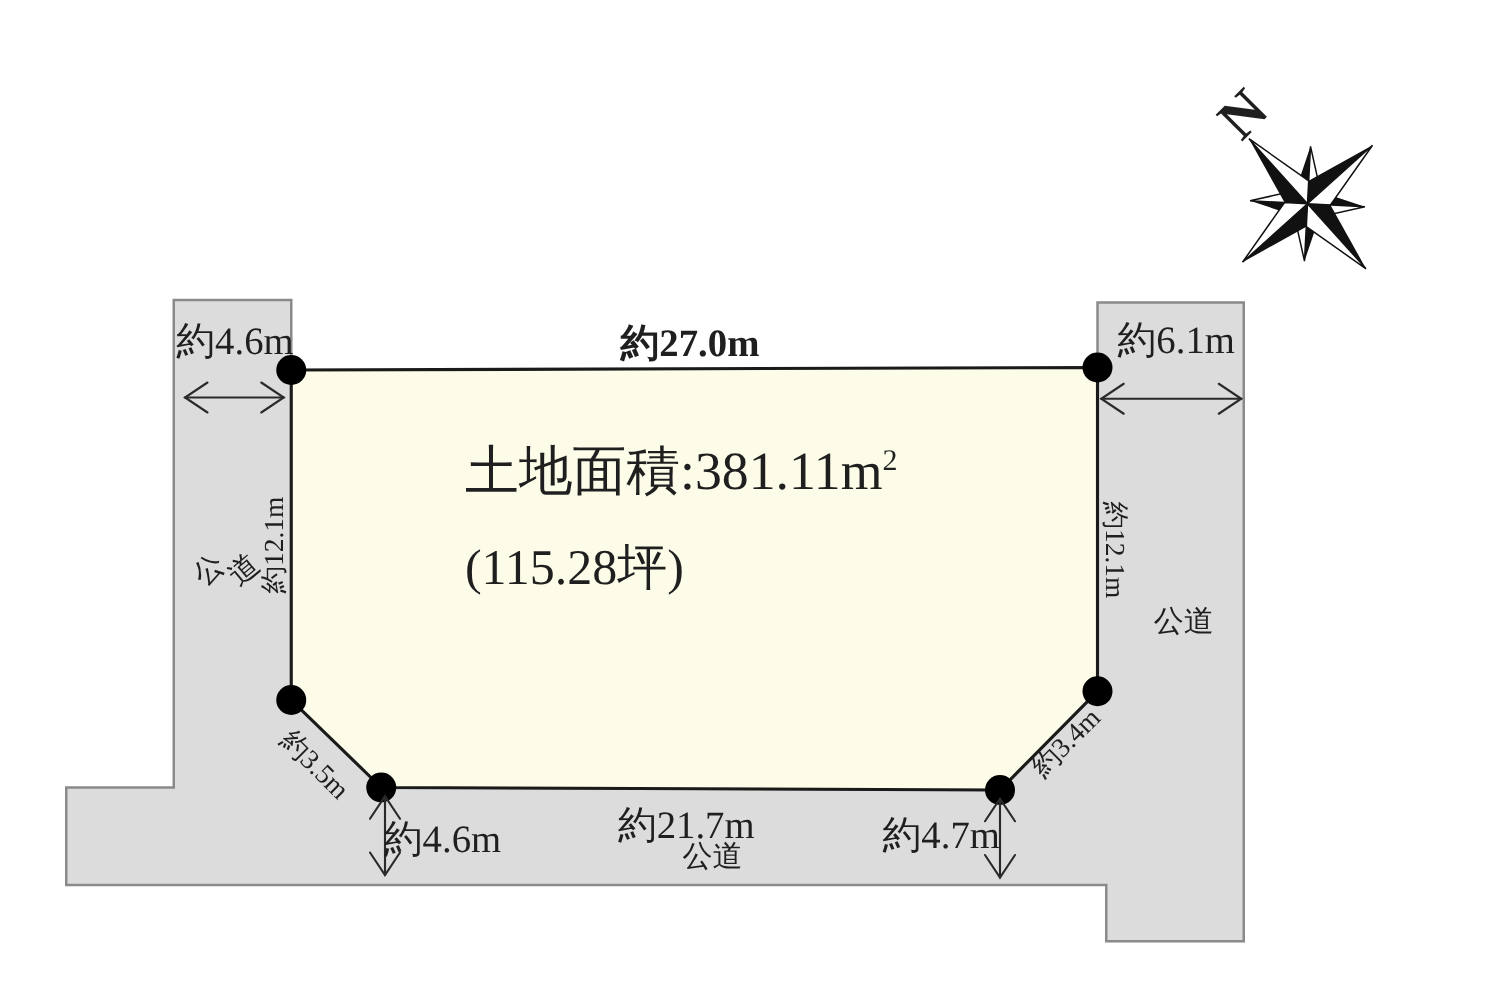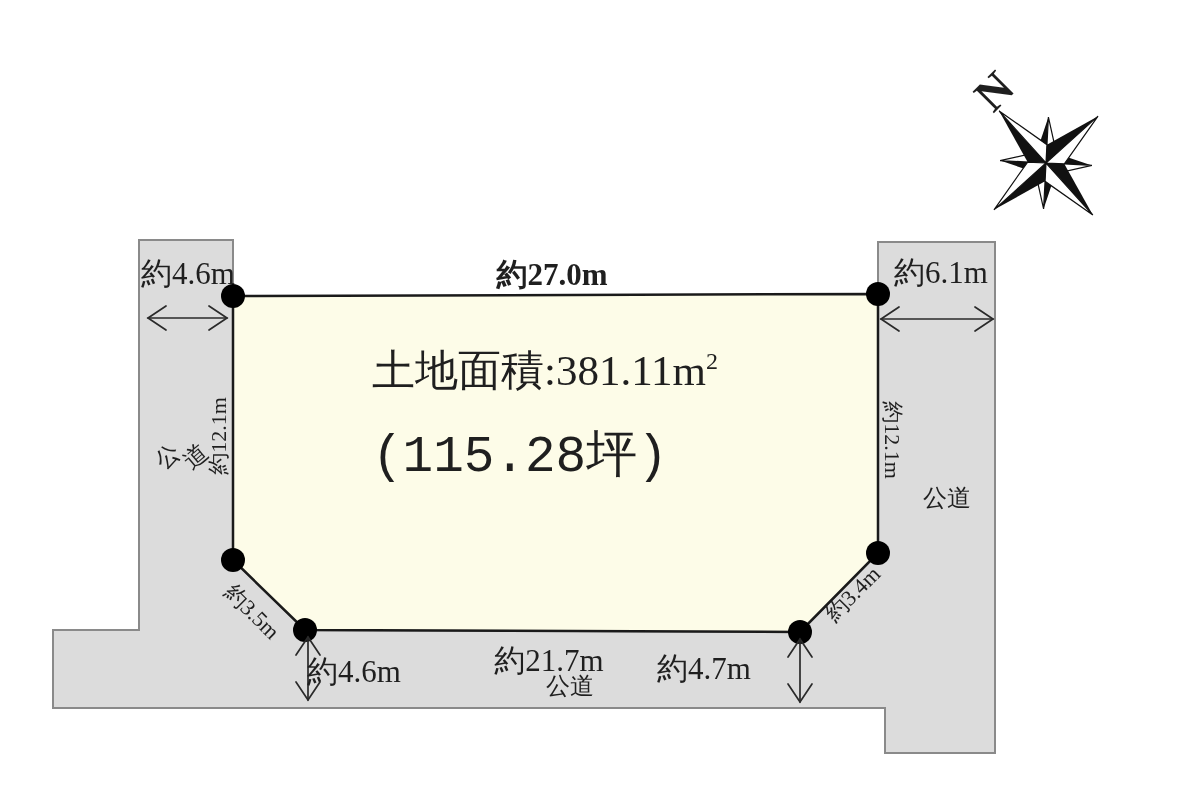--- a/index.html
+++ b/index.html
@@ -19,21 +19,21 @@
   .rot-ccw90{transform:translate(-50%,-50%) rotate(-90deg);}
   .rot-cw90{transform:translate(-50%,-50%) rotate(90deg);}
   .rot-cw45{transform:translate(-50%,-50%) rotate(45deg);}
   .rot-ccw45{transform:translate(-50%,-50%) rotate(-45deg);}
   .char-rotate .cr{display:inline-block;transform:rotate(-40deg);}
   .char-rotate{letter-spacing:4px;}
   #area-title{position:absolute;left:545px;top:415px;transform:translate(-50%,-50%);
       text-align:left;white-space:nowrap;}
   #area-title .l1{font-size:43px;}
   #area-title .l1 sup{font-size:24px;vertical-align:super;line-height:0;}
-  #area-title .l2{font-size:51px;margin-top:20px;font-family:Liberation Mono, monospace;}
+  #area-title .l2{font-size:40px;margin-top:20px;}
   #north-letter{position:absolute;left:994px;top:91px;font-size:46px;font-weight:bold;
       transform:translate(-50%,-50%) rotate(-45deg);}
 </style>
 </head>
 <body>
 
 <div id="stage">
 
   <svg id="plan-svg" width="1200" height="791" viewBox="0 0 1200 791">
 
@@ -121,21 +121,21 @@
 
   <div class="lbl fs23" style="left:188px;top:273px;">約4.6m</div>
   <div class="lbl fs23" style="left:552px;top:274px;font-weight:bold;">約27.0m</div>
   <div class="lbl fs23" style="left:941px;top:272px;font-family:Liberation Serif, serif;">約6.1m</div>
   <div class="lbl fs22 rot-ccw90" style="left:219px;top:436px;">約12.1m</div>
   <div class="lbl fs22 rot-cw90" style="left:892px;top:440px;">約12.1m</div>
   <div class="lbl fs22 rot-cw45" style="left:252px;top:612px;">約3.5m</div>
   <div class="lbl fs22 rot-ccw45" style="left:853px;top:594px;">約3.4m</div>
   <div class="lbl fs23" style="left:549px;top:660px;">約21.7m</div>
   <div class="lbl fs23" style="left:354px;top:671px;">約4.6m</div>
-  <div class="lbl fs23" style="left:704px;top:668px;">約4.7m</div>
+  <div class="lbl fs23" style="left:753px;top:668px;">約4.7m</div>
 
   <div class="lbl fs24 char-rotate" style="left:183px;top:455px;"><span class="cr">公</span><span class="cr">道</span></div>
   <div class="lbl fs24" style="left:947px;top:498px;">公道</div>
   <div class="lbl fs24" style="left:570px;top:686px;">公道</div>
 
   <div id="area-title">
     <div class="l1"><span>土地面積:381.11m</span><sup>2</sup></div>
     <div class="l2">(115.28坪)</div>
   </div>
 

